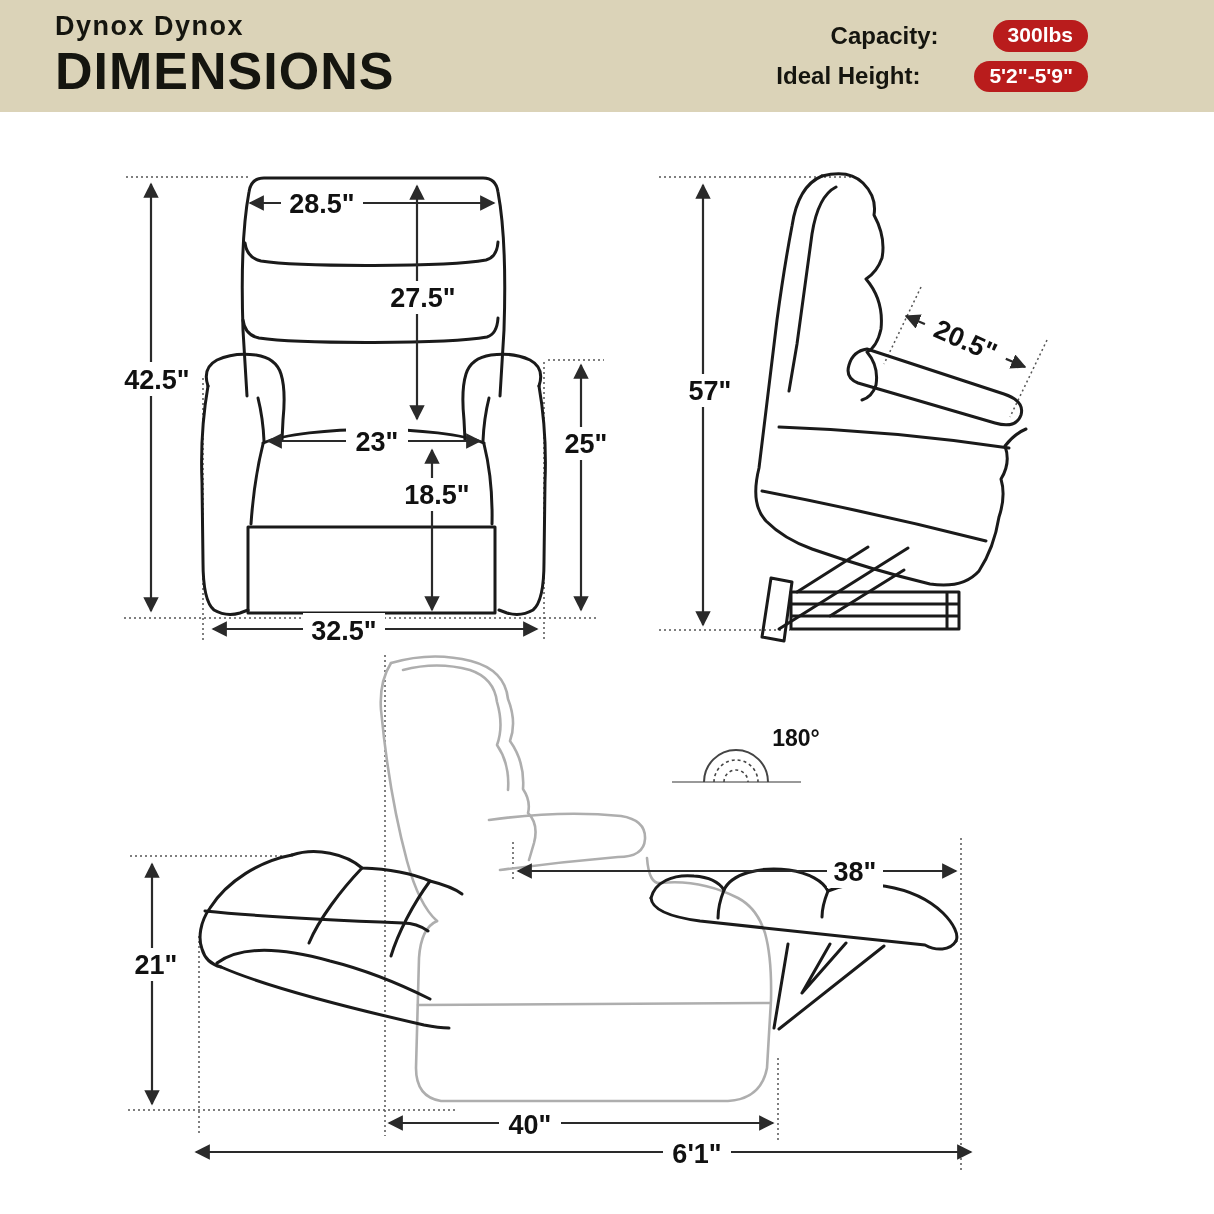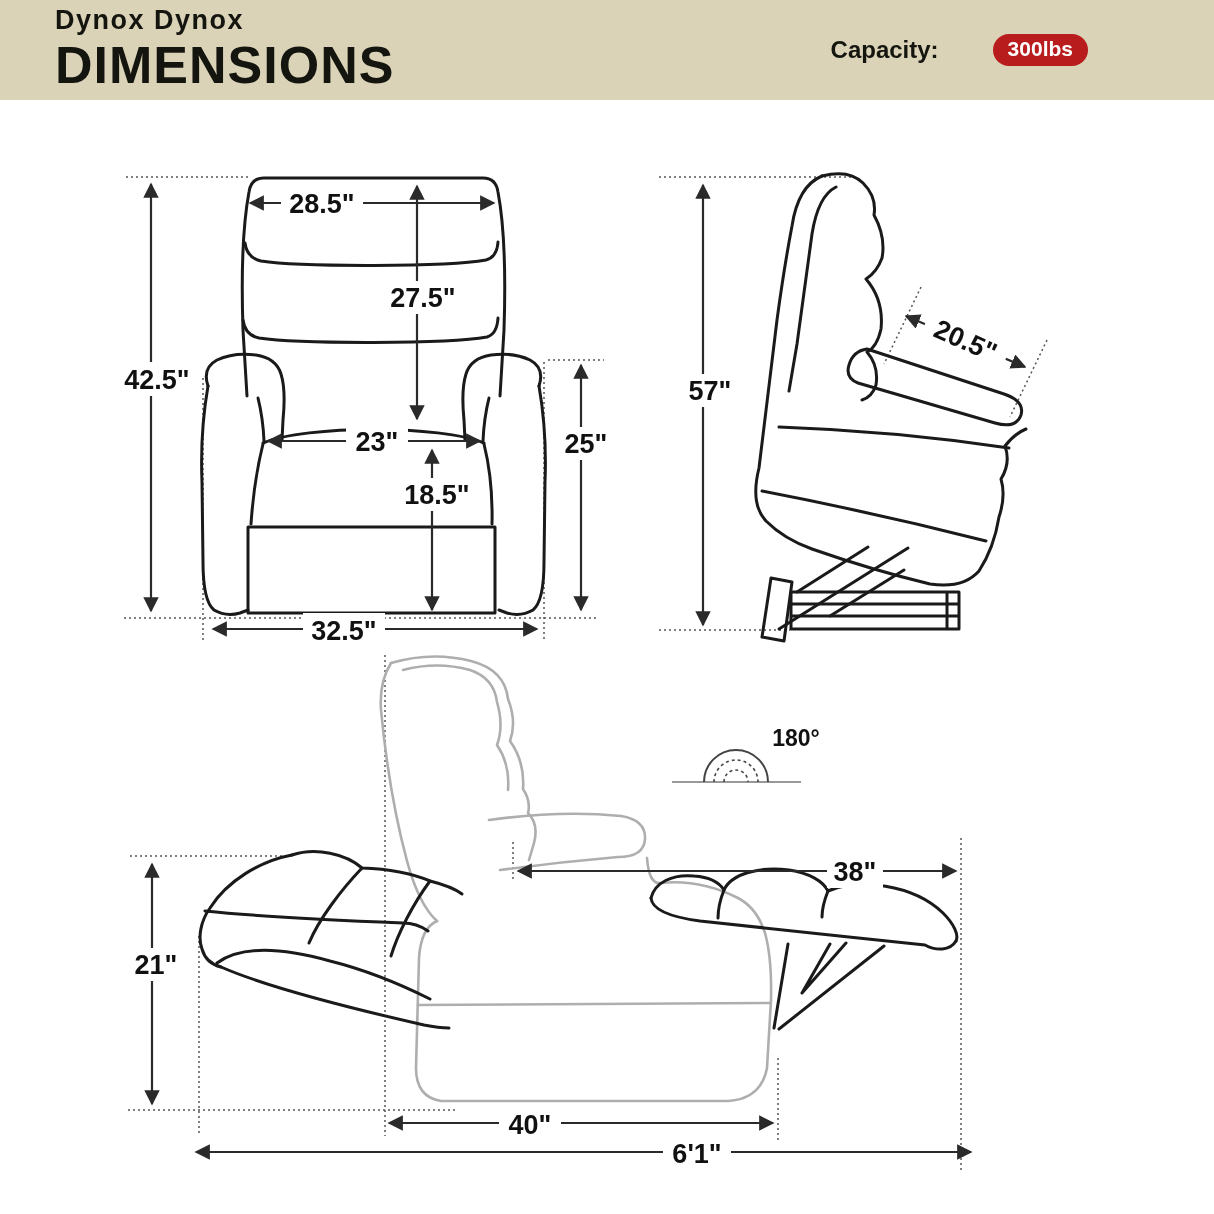--- a/index.html
+++ b/index.html
@@ -1,20 +1,20 @@
 <!DOCTYPE html>
 <html><head>
 <meta charset="utf-8">
 <style>
   html,body{margin:0;padding:0;background:#fff;width:1214px;height:1214px;overflow:hidden;
             font-family:"Liberation Sans",sans-serif;}
   .page{position:relative;width:1214px;height:1214px;background:#fff;}
 
   
-  .header{position:absolute;left:0;top:0;width:1214px;height:100px;background:#dbd3b8;
+  .header{position:absolute;left:0;top:0;width:1214px;height:112px;background:#dbd3b8;
           display:flex;justify-content:space-between;align-items:center;box-sizing:border-box;
           padding:0 64px 0 55px;}
   .brand-block{display:flex;flex-direction:column;justify-content:center;}
   .brand{font-size:27px;font-weight:700;color:#15150f;letter-spacing:1.5px;line-height:1.15;}
   .title{font-size:52px;font-weight:700;color:#15150f;letter-spacing:1px;line-height:1.15;}
   .spec-block{display:flex;flex-direction:column;align-items:flex-end;gap:9px;padding-right:62px;}
   .spec-row{display:flex;align-items:center;gap:10px;}
   .spec-label{font-size:24px;font-weight:700;color:#15150f;}
   .pill{background:#b91c1c;color:#fff;font-size:21px;font-weight:700;border-radius:16px;
         padding:3px 15px 5px 15px;line-height:1.1;margin-left:44px;}
@@ -41,20 +41,24 @@
 
   <div class="header">
     <div class="brand-block">
       <div class="brand">Dynox Dynox</div>
       <div class="title">DIMENSIONS</div>
     </div>
     <div class="spec-block">
       <div class="spec-row">
         <span class="spec-label">Capacity:</span>
         <span class="pill">300lbs</span>
+      </div>
+      <div class="spec-row">
+        <span class="spec-label">Ideal Height:</span>
+        <span class="pill">5'2"-5'9"</span>
       </div>
     </div>
   </div>
 
   <svg class="canvas" width="1214" height="1086" viewBox="0 128 1214 1086">
     <defs>
       <marker id="arr" viewBox="0 0 10 10" refX="9" refY="5" markerWidth="7" markerHeight="7" orient="auto-start-reverse">
         <path d="M0,0 L10,5 L0,10 z" fill="#2a2a2a"></path>
       </marker>
     </defs>

